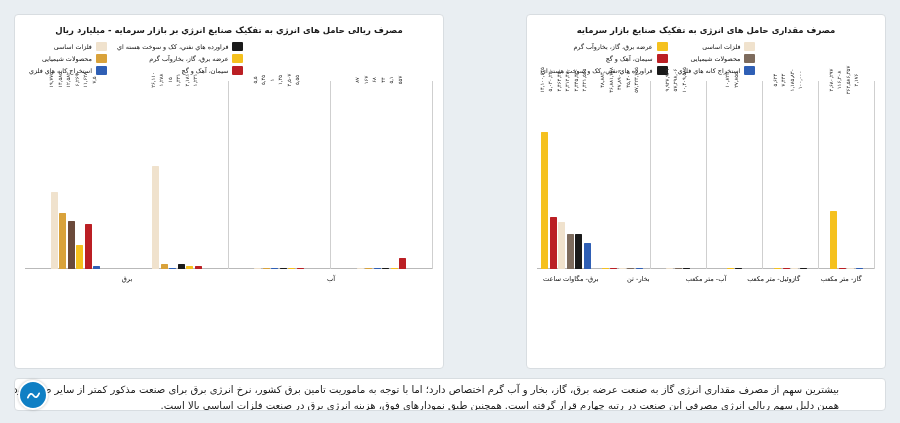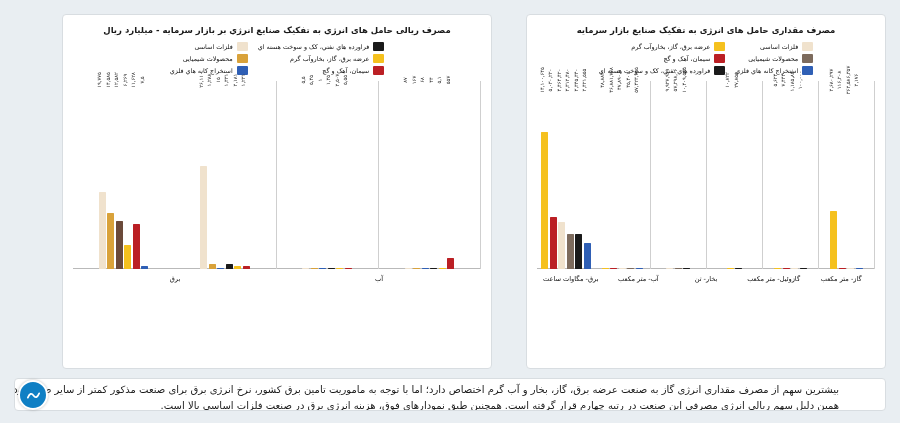--- a/index.html
+++ b/index.html
@@ -17,37 +17,36 @@
   }
   .panel {
     position: absolute;
     top: 14px;
     height: 355px;
     background: #ffffff;
     border: 1px solid #d8dde1;
     border-radius: 4px;
   }
   #panel-right { right: 14px; width: 360px; }
-  #panel-left  { left: 14px;  width: 430px; margin-left: 48px; }
+  #panel-left  { left: 14px;  width: 430px; }
 
   .panel-title {
     text-align: center;
     font-size: 8.5px;
     font-weight: bold;
     color: #1a1a1a;
     padding: 10px 12px 2px 12px;
     line-height: 1.35;
     direction: rtl;
   }
 
   
   .legend {
     display: flex;
     flex-direction: row-reverse;
-    justify-content: center;
     gap: 10px;
     padding: 4px 14px 0 14px;
     direction: rtl;
   }
   .legend-col {
     display: flex;
     flex-direction: column;
     gap: 3px;
   }
   .legend-item {
@@ -333,22 +332,22 @@
           <div class="bar-holder">
             <span class="bar-value">۲,۱۷۶</span>
             <div class="bar" style="height:1%;background:#2f5fb5"></div>
           </div>
         </div>
 
       </div>
 
       <div class="cat-labels">
         <div class="cat-label">برق- مگاوات ساعت</div>
+        <div class="cat-label">بخار- تن</div>
         <div class="cat-label">آب- متر مکعب</div>
-        <div class="cat-label">بخار- تن</div>
         <div class="cat-label">گازوئیل- متر مکعب</div>
         <div class="cat-label">گاز- متر مکعب</div>
       </div>
     </div>
   </div>
 
   <div class="panel" id="panel-left">
     <div class="panel-title">مصرف ریالی حامل های انرژي به تفکیک صنایع انرژي بر بازار سرمایه - میلیارد ریال</div>
 
     <div class="legend">

